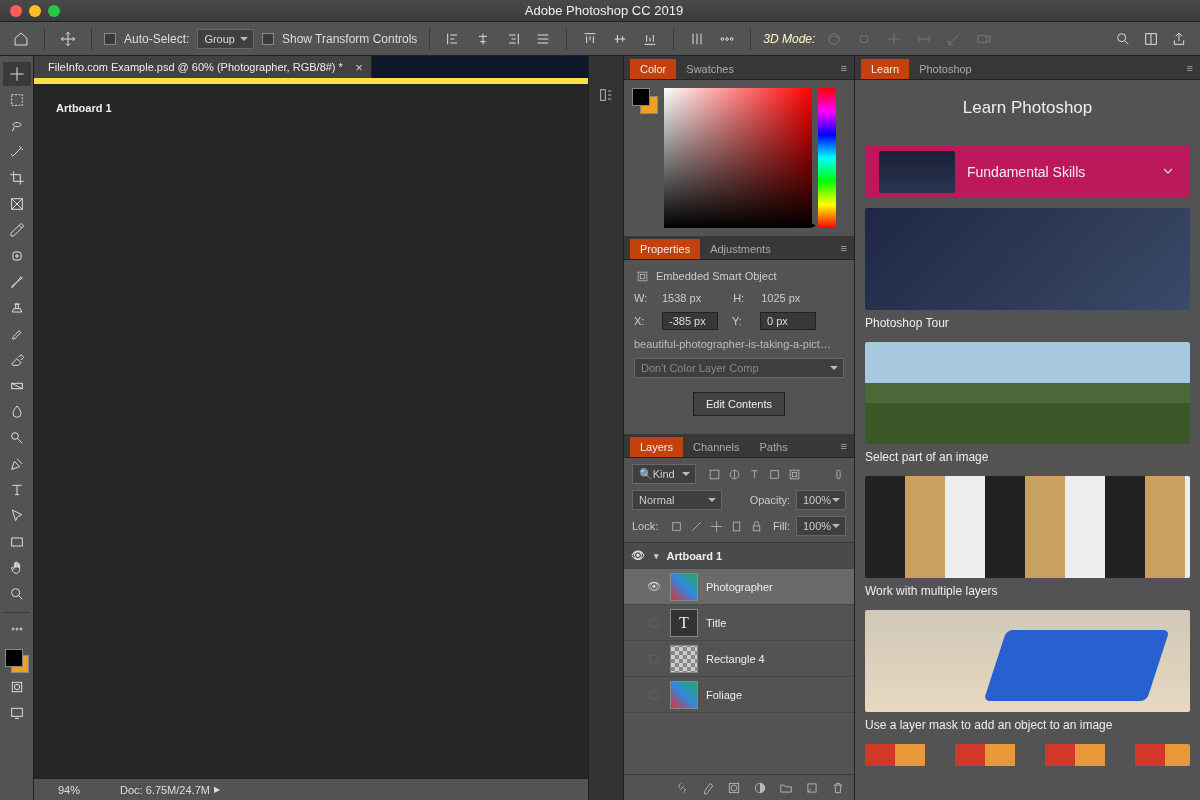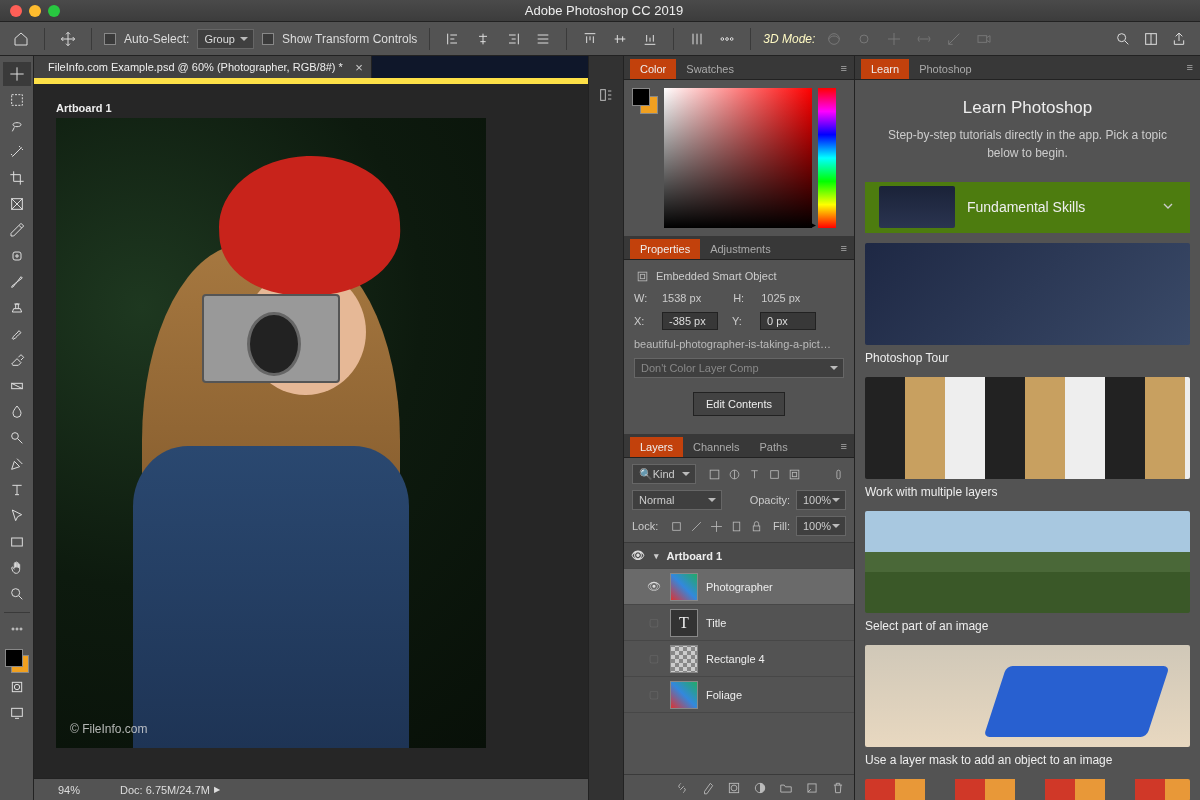--- a/index.html
+++ b/index.html
@@ -99,21 +99,21 @@
 .thumb.colorful { background: linear-gradient(45deg,#d33,#38d,#2a6);}
 .layer-name { color:#eee; }
 
 .layer-footer { height:26px; border-top:1px solid #3a3a3a; display:flex; align-items:center; justify-content:flex-end; gap:10px; padding:0 8px; }
 .layer-footer svg { width:14px; height:14px; stroke:#bbb; fill:none; stroke-width:1.5; }
 
 .learn { width: 345px; background:#535353; display:flex; flex-direction:column; }
 .learn-head { text-align:center; padding:18px 16px 14px; }
 .learn-head h2 { font-size:17px; font-weight:400; color:#eee; margin-bottom:8px; }
 .learn-head p { font-size:12px; color:#ccc; line-height:1.5; }
-.accordion { background:#4d7c0f; height:52px; display:flex; align-items:center; padding:4px 14px; margin:6px 10px 10px; cursor:pointer; }
+.accordion { background:#be185d; height:52px; display:flex; align-items:center; padding:4px 14px; margin:6px 10px 10px; cursor:pointer; }
 .acc-thumb { width:76px; height:42px; background:linear-gradient(#1a2238,#2a3450); margin-right:12px; border-radius:2px;}
 .acc-title { flex:1; font-size:14px; color:#eee; }
 .acc-chev svg { width:16px; height:16px; stroke:#ccc; fill:none; stroke-width:2; }
 .cards { padding:0 10px; display:flex; flex-direction:column; gap:12px; overflow:auto; }
 .card { cursor:pointer; }
 .card .cimg { height:102px; border-radius:2px; margin-bottom:6px; }
 .card .clabel { font-size:12px; color:#eee; }
 .cimg.tour { background:linear-gradient(135deg,#1e2844,#3a4a68); }
 .cimg.layers { background: repeating-linear-gradient(90deg,#222 0 40px,#c8a060 40px 80px,#eee 80px 120px); }
 .cimg.select { background: linear-gradient(#a8c8e0 0 40%, #4a6838 40% 60%, #3a5828 60%); }
@@ -400,29 +400,20 @@
 
   <div class="center">
     <div class="doc-tabs">
       <div class="doc-tab">
         <span>FileInfo.com Example.psd @ 60% (Photographer, RGB/8#) *</span>
         <span class="x">×</span>
       </div>
     </div>
     <div class="canvas-wrap">
       <div class="artboard-label">Artboard 1</div>
-      <div class="artboard">
-        <div class="foliage"></div>
-        <div class="hair"></div>
-        <div class="denim"></div>
-        <div class="face"></div>
-        <div class="beanie"></div>
-        <div class="camera"></div>
-        <div class="watermark">© FileInfo.com</div>
-      </div>
     </div>
     <div class="statusbar">
       <div class="field">
           <span>94%</span>
         </div>
       <div class="field">
           <span>Doc: 6.75M/24.7M</span> 
           <span style="font-size:8px">▶</span>
         </div>
     </div>
@@ -651,41 +642,40 @@
   </div>
 
   <div class="learn">
     <div class="panel-tabs">
       <div class="ptab active">Learn</div>
       <div class="ptab">Photoshop</div>
       <div class="menuico">≡</div>
     </div>
     <div class="learn-head">
       <h2>Learn Photoshop</h2>
-      <p>Step-by-step tutorials directly in the app. Pick a topic below to begin.</p>
     </div>
     <div class="accordion">
       <div class="acc-thumb"></div>
       <div class="acc-title">Fundamental Skills</div>
       <div class="acc-chev"><svg viewBox="0 0 24 24">
             <path d="M6 9l6 6 6-6"></path>
           </svg></div>
     </div>
     <div class="cards">
       <div class="card">
           <div class="cimg tour"></div>
           <div class="clabel">Photoshop Tour</div>
         </div>
       <div class="card">
+          <div class="cimg select"></div>
+          <div class="clabel">Select part of an image</div>
+        </div>
+      <div class="card">
           <div class="cimg layers"></div>
           <div class="clabel">Work with multiple layers</div>
-        </div>
-      <div class="card">
-          <div class="cimg select"></div>
-          <div class="clabel">Select part of an image</div>
         </div>
       <div class="card">
           <div class="cimg mask"></div>
           <div class="clabel">Use a layer mask to add an object to an image</div>
         </div>
       <div class="card">
           <div class="cimg strip"></div>
         </div>
     </div>
   </div>

